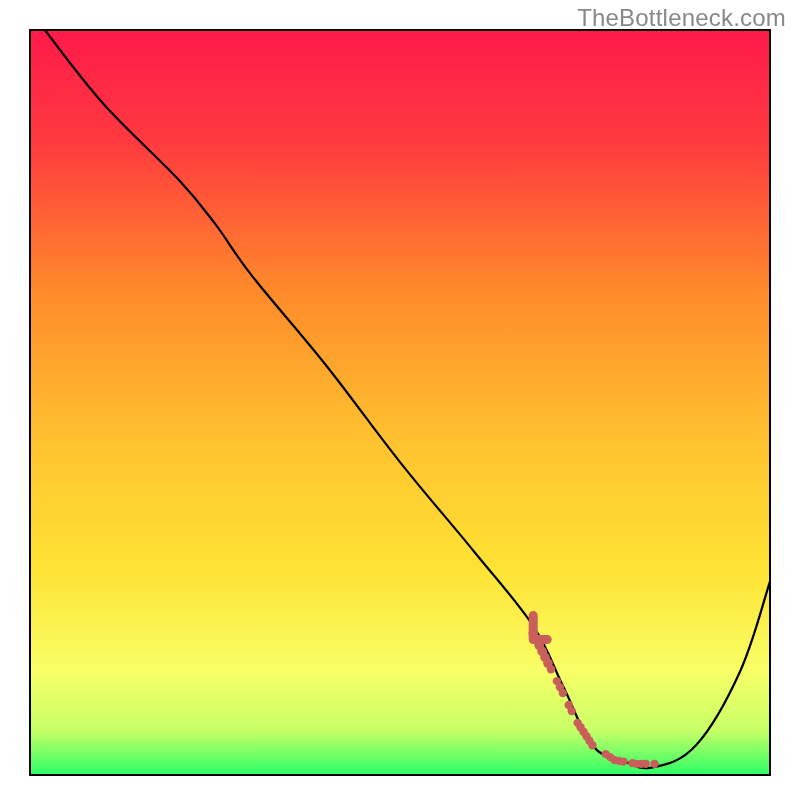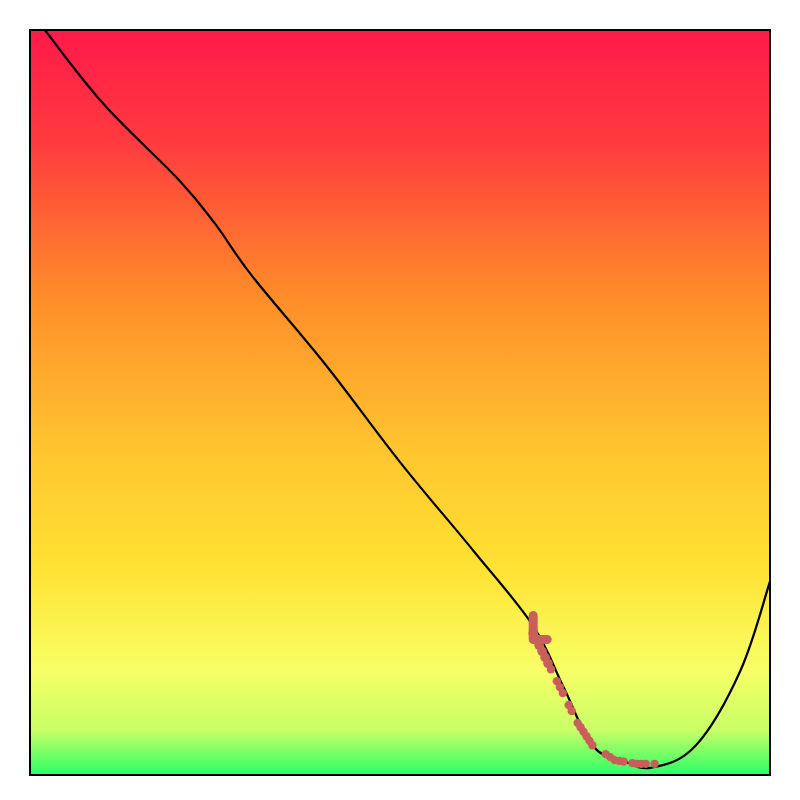--- a/index.html
+++ b/index.html
@@ -25,20 +25,21 @@
     left: 0;
     top: 0;
     width: 800px;
     height: 800px;
   }
 </style>
 </head>
 <body>
 
 <div class="chart-container">
+  <div class="watermark">TheBottleneck.com</div>
   <svg class="plot" viewBox="0 0 800 800">
     <defs>
       <linearGradient id="bg-grad" x1="0" y1="0" x2="0" y2="1">
         <stop id="g0" offset="0%" stop-color="#ff1a4a"></stop>
         <stop id="g1" offset="15%" stop-color="#ff3a3f"></stop>
         <stop id="g2" offset="35%" stop-color="#ff8a2a"></stop>
         <stop id="g3" offset="55%" stop-color="#ffc22f"></stop>
         <stop id="g4" offset="72%" stop-color="#ffe233"></stop>
         <stop id="g5" offset="86%" stop-color="#f8ff66"></stop>
         <stop id="g6" offset="94%" stop-color="#c8ff66"></stop>

